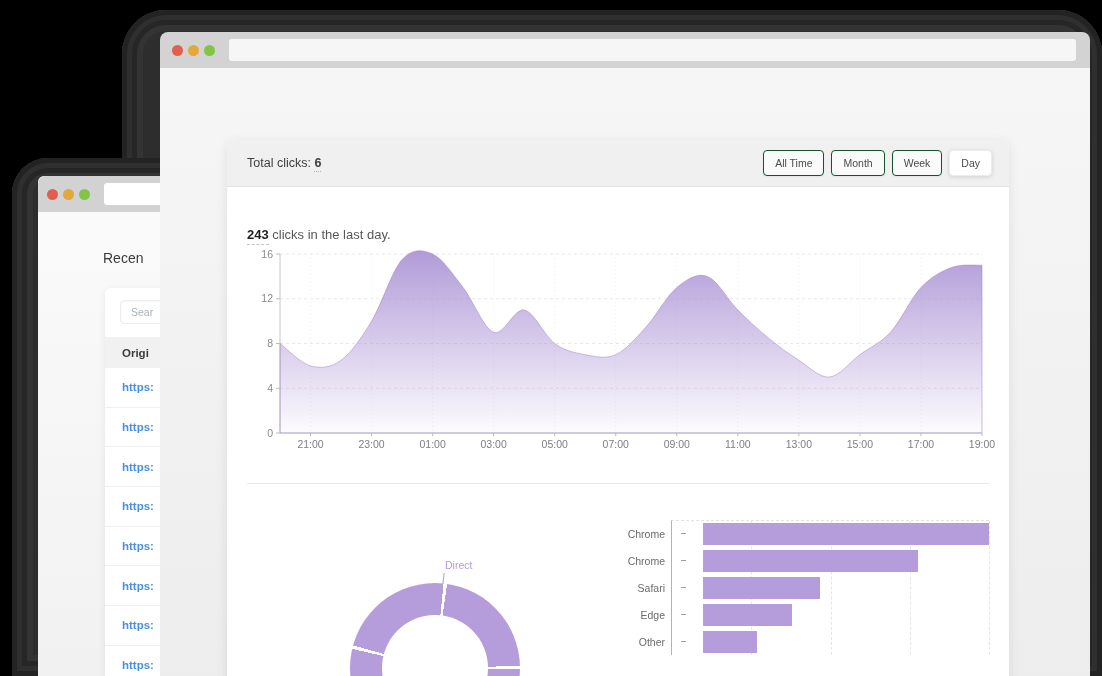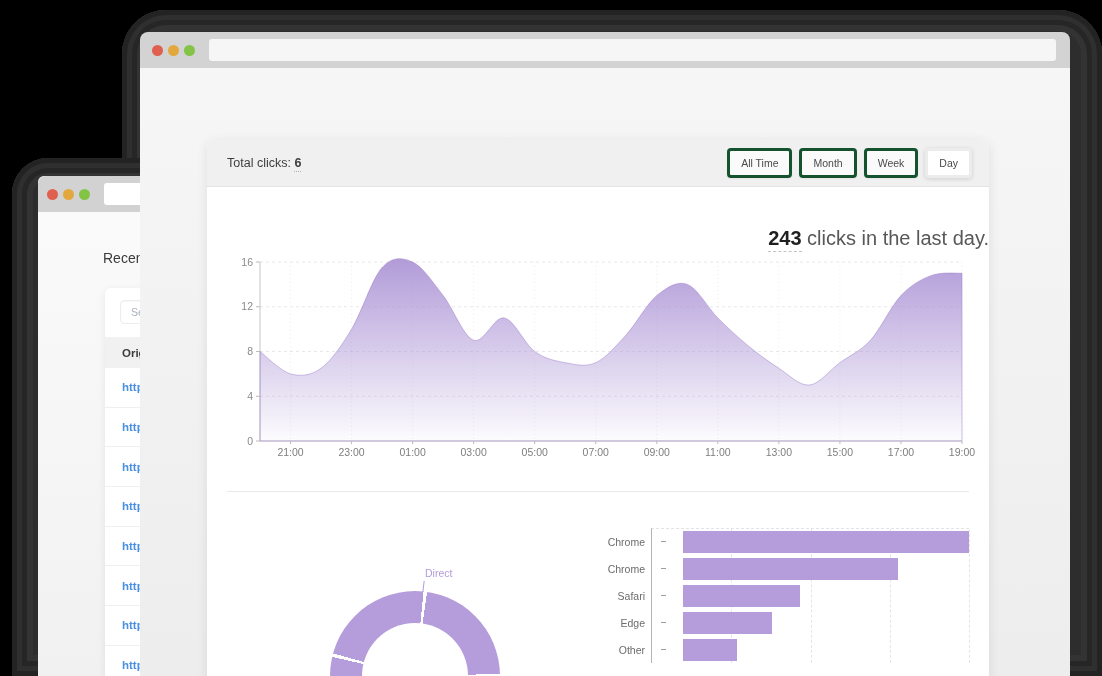--- a/index.html
+++ b/index.html
@@ -38,42 +38,42 @@
   #bg-search{margin:12px 0 0 15px;width:200px;height:24px;border:1px solid #ededed;
     border-radius:4px;background:#fff;box-shadow:inset 0 1px 2px rgba(0,0,0,.04);
     font-size:10.5px;color:#a9b0b8;display:flex;align-items:center;padding-left:10px;
     box-sizing:border-box;}
   #bg-thead{margin-top:13px;height:31px;background:#f1f1f1;display:flex;align-items:center;
     font-size:11.5px;font-weight:bold;color:#3c3c3c;padding-left:17px;}
   .bg-row{height:38.7px;display:flex;align-items:center;border-bottom:1px solid #efefef;
     font-size:11.5px;font-weight:bold;padding-left:17px;}
 
   
-  #fg-inner{position:absolute;left:140px;top:32px;width:930px;height:593px;
+  #fg-inner{position:absolute;left:160px;top:32px;width:930px;height:593px;
     border-radius:8px 8px 0 0;}
   #fg-inner .titlebar{height:36px;padding:0 14px 0 12px;}
   #fg-inner .urlbar{margin-left:14px;}
   #fg-body{position:absolute;left:0;top:36px;width:930px;height:608px;
     background:linear-gradient(#f6f6f6,#ededed);}
 
   
   #card{position:absolute;left:67px;top:71px;width:782px;height:760px;background:#fff;
     border-radius:8px;box-shadow:0 3px 12px rgba(0,0,0,.09);}
   #card-header{height:47px;background:#f0f0f0;border-bottom:1px solid #e3e3e3;
     border-radius:8px 8px 0 0;display:flex;align-items:center;justify-content:space-between;
     padding:0 17px 0 20px;}
   #total-clicks{font-size:12.5px;color:#3e3e3e;}
   #total-clicks b{border-bottom:1px dotted #b0b0b0;padding-bottom:1px;}
   #filters{display:flex;gap:7px;}
   .filter-btn{font-family:inherit;font-size:10.5px;color:#4a4a4a;background:#fafafa;
-    border:3px solid #14532d;border-radius:4px;padding:6px 11px;cursor:pointer;
+    border:1px solid #14532d;border-radius:4px;padding:6px 11px;cursor:pointer;
     box-shadow:0 1px 2px rgba(0,0,0,.05);}
   .filter-btn.active{background:#fff;border-color:#ececec;box-shadow:0 1px 4px rgba(0,0,0,.14);}
 
-  #headline{margin:40px 0 6px 20px;font-size:20px;color:#585858;text-align:right;}
+  #headline{margin:40px 0 6px 20px;font-size:13px;color:#585858;}
   #headline b{color:#1f1f1f;border-bottom:1px dashed #c3c3c3;padding-bottom:2px;}
 
   #area-chart{display:block;margin-left:10px;}
 
   #divider{border:none;border-top:1px solid #e9e9e9;margin:30px 20px 0 20px;}
 
   #sections{display:flex;padding:0 20px;margin-top:20px;}
   .section-title{font-size:15px;color:#454545;padding-top:4px;}
   #referrals-col{width:373px;position:relative;height:300px;}
   #browsers-col{flex:1;position:relative;}

